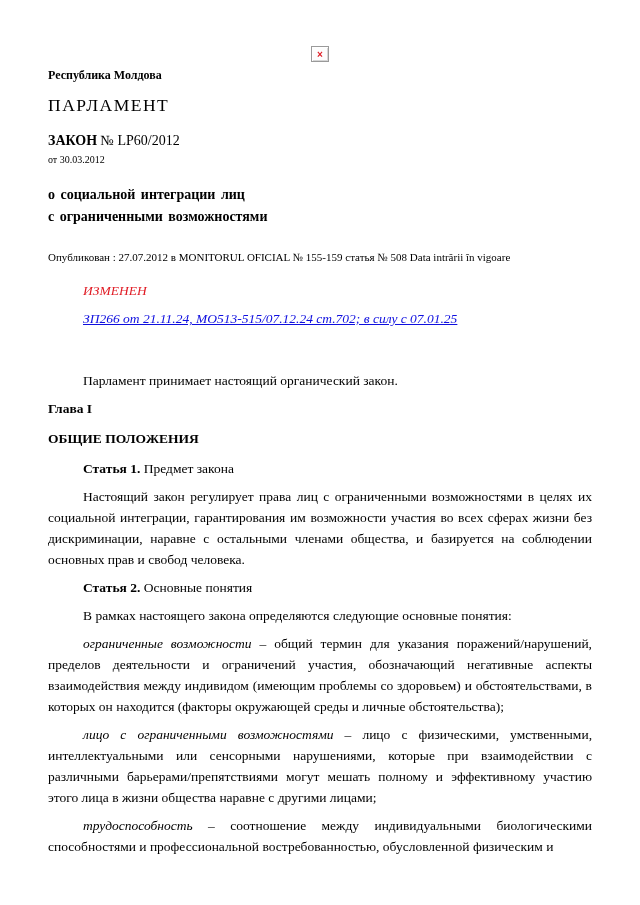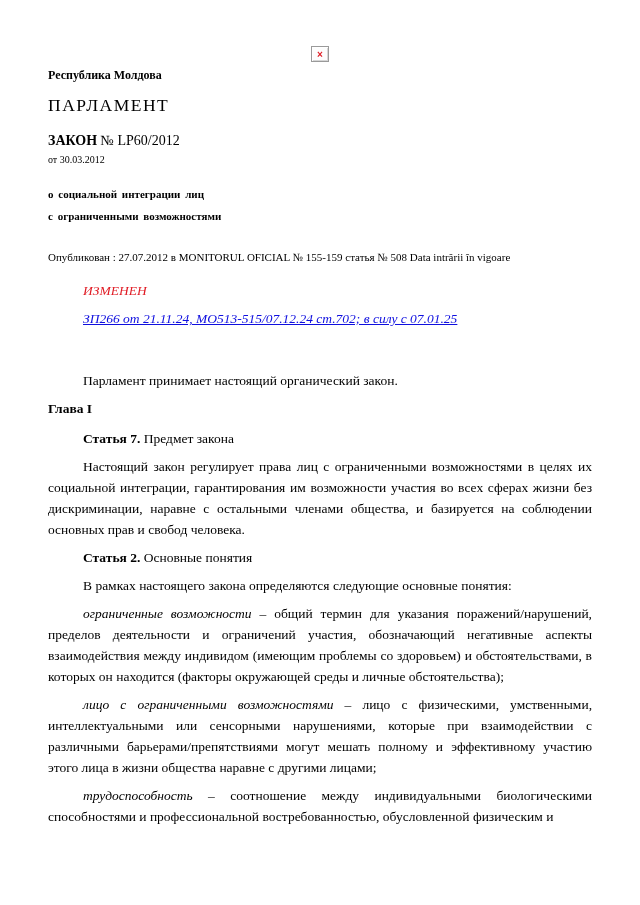--- a/index.html
+++ b/index.html
@@ -34,21 +34,21 @@
     color: var(--amended, #e01b24);
     font-size: 10px;
     font-weight: bold;
     font-family: "Liberation Sans", sans-serif;
   }
 
   .country { font-size: 12px; font-weight: bold; line-height: 15px; margin-bottom: 10px; }
   .parliament { font-size: 17.5px; letter-spacing: 1.5px; line-height: 24px; margin-bottom: 14px; }
   .law-line { font-size: 14px; line-height: 19px; }
   .law-date { font-size: 10px; line-height: 19px; margin-bottom: 15px; }
-  .doc-title { font-size: 11px; font-weight: bold; line-height: 21.5px; word-spacing: 2px; margin-bottom: 23px; }
+  .doc-title { font-size: 14px; font-weight: bold; line-height: 21.5px; word-spacing: 2px; margin-bottom: 23px; }
 
   .published { font-size: 11px; line-height: 15px; white-space: nowrap; margin-bottom: 18px; }
 
   .amended {
     margin-left: 35px;
     font-style: italic;
     color: var(--amended, #e01b24);
     line-height: 16px;
     margin-bottom: 12px;
   }
@@ -93,22 +93,23 @@
   <div class="amended">ИЗМЕНЕН</div>
 
   <div class="amend-link-row">
     <a href="#">ЗП266 от 21.11.24, МО513-515/07.12.24 ст.702; в силу с 07.01.25</a>
   </div>
 
   <p class="indent">Парламент принимает настоящий органический закон.</p>
 
   <div class="center bold chapter">Глава I</div>
 
+  <div class="center bold chapter">ОБЩИЕ ПОЛОЖЕНИЯ</div>
 
-  <p class="indent"><b>Статья 7.</b> <span>Предмет закона</span></p>
+  <p class="indent"><b>Статья 1.</b> <span>Предмет закона</span></p>
 
   <p class="indent just">Настоящий закон регулирует права лиц с ограниченными возможностями в целях их социальной интеграции, гарантирования им возможности участия во всех сферах жизни без дискриминации, наравне с остальными членами общества, и базируется на соблюдении основных прав и свобод человека.</p>
 
   <p class="indent"><b>Статья 2.</b> <span>Основные понятия</span></p>
 
   <p class="indent">В рамках настоящего закона определяются следующие основные понятия:</p>
 
   <p class="indent just"><i class="term">ограниченные возможности</i> <span>– общий термин для указания поражений/нарушений, пределов деятельности и ограничений участия, обозначающий негативные аспекты взаимодействия между индивидом (имеющим проблемы со здоровьем) и обстоятельствами, в которых он находится (факторы окружающей среды и личные обстоятельства);</span></p>
 
   <p class="indent just"><i class="term">лицо с ограниченными возможностями</i> <span>– лицо с физическими, умственными, интеллектуальными или сенсорными нарушениями, которые при взаимодействии с различными барьерами/препятствиями могут мешать полному и эффективному участию этого лица в жизни общества наравне с другими лицами;</span></p>

